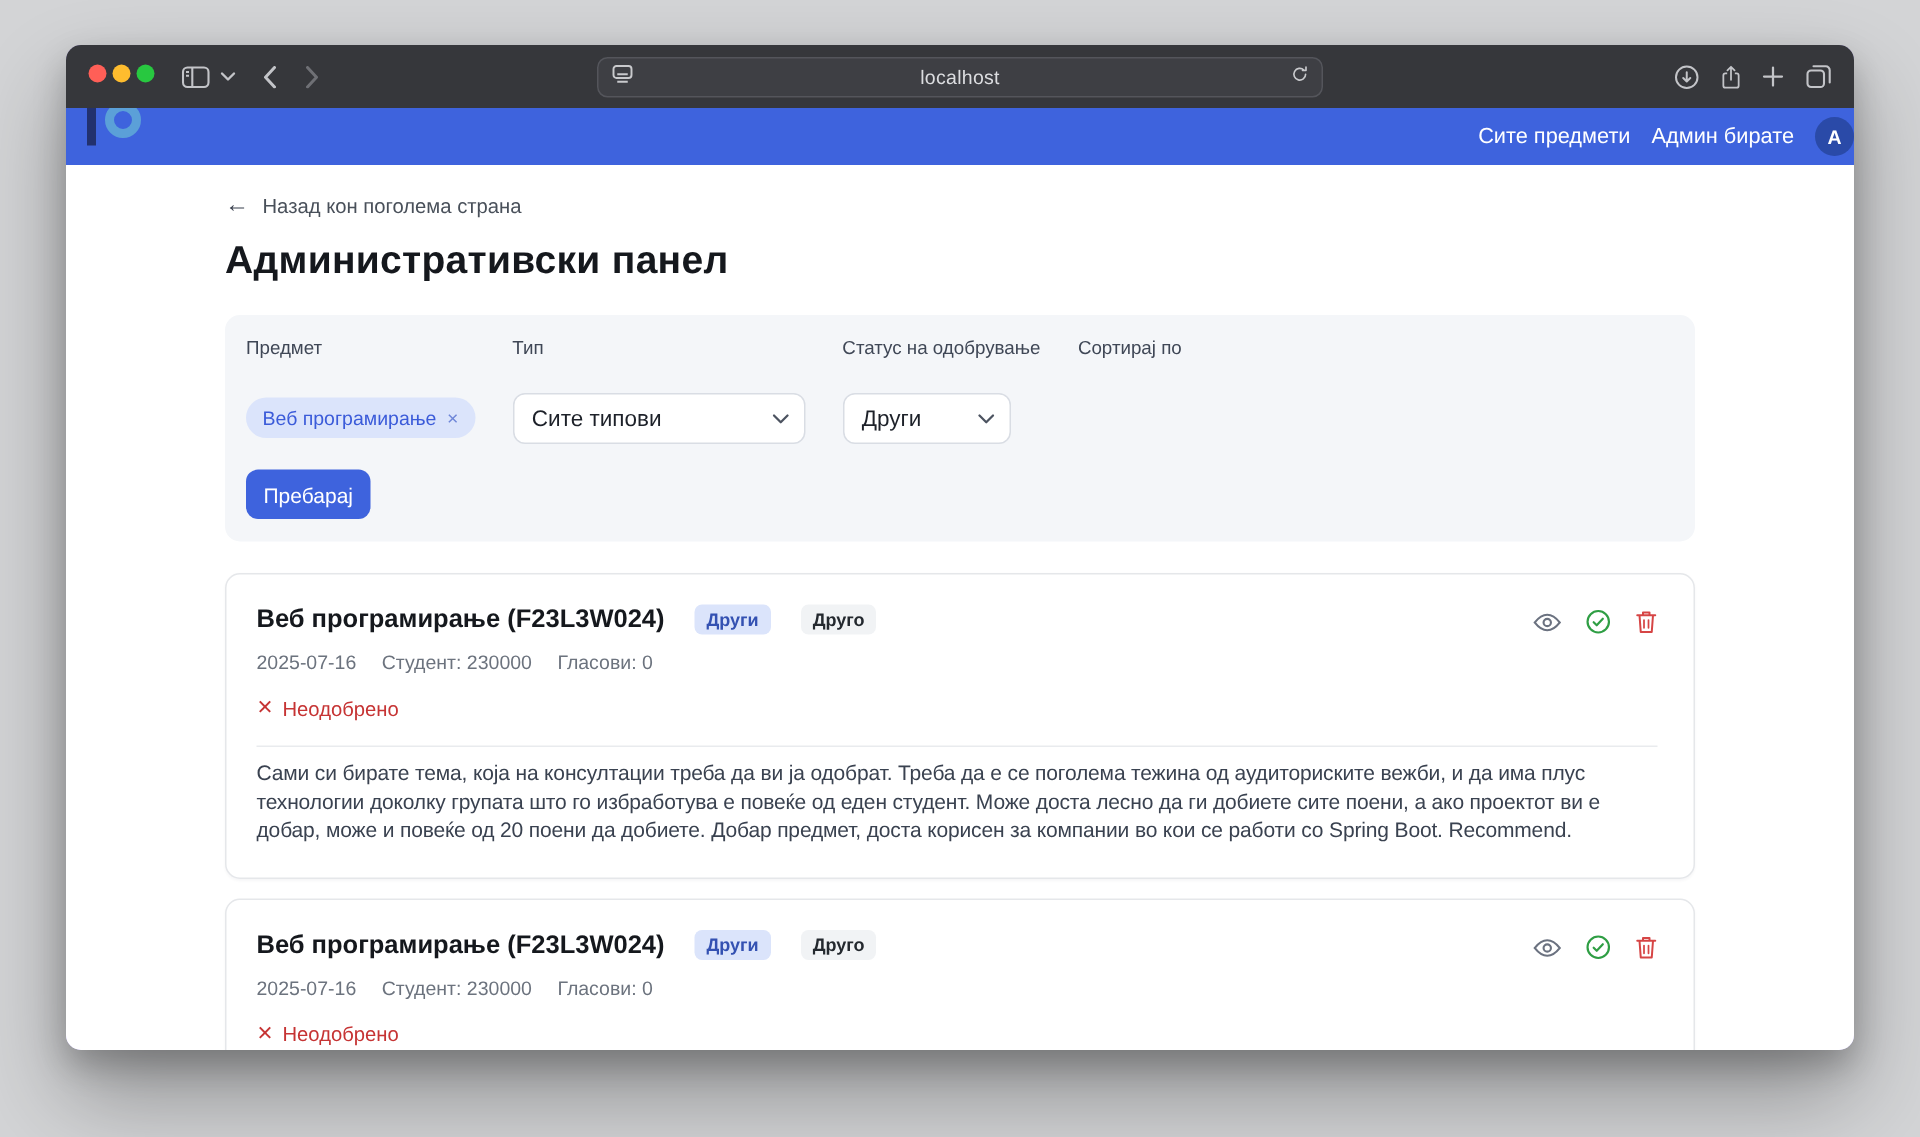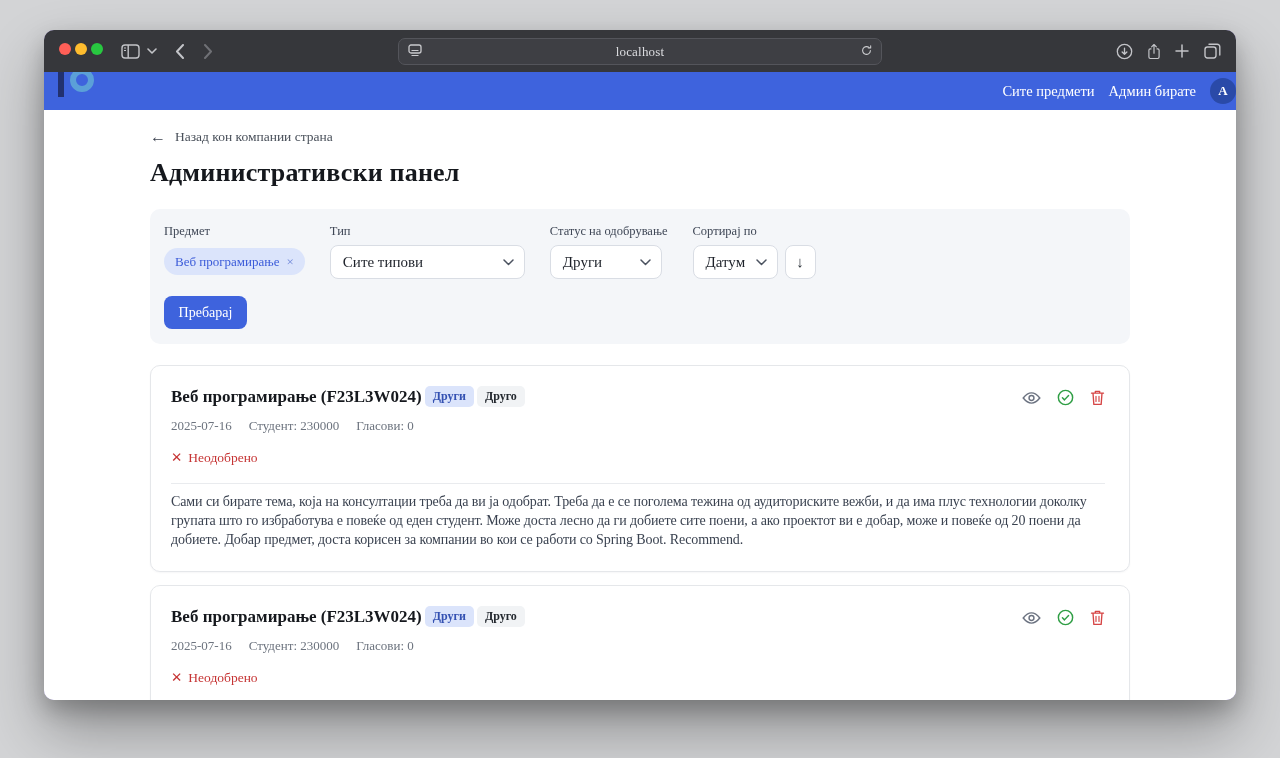--- a/index.html
+++ b/index.html
@@ -4,21 +4,21 @@
 <style>
   * { margin:0; padding:0; box-sizing:border-box; }
   html,body { width:1280px; height:758px; background:#d3d4d6; font-family:"Liberation Sans","DejaVu Sans",sans-serif; }
   .stage { position:relative; width:1280px; height:758px; overflow:hidden; background:#d3d4d6; }
 
   
   .window {
     position:absolute; left:44px; top:30px; width:1192px; height:670px;
     border-radius:10px; overflow:hidden; background:#c4b5fd;
     box-shadow:0 30px 60px rgba(0,0,0,.32), 0 10px 22px rgba(0,0,0,.22);
-    display:flex; flex-direction:column;font-family:Liberation Serif, serif;
+    display:flex; flex-direction:column;
   }
 
   
   .titlebar { position:relative; height:42px; background:#36373b; flex:none; }
   .traffic { position:absolute; top:13px; width:12px; height:12px; border-radius:50%; }
   .t-close { left:15px; background:#ff5f57; }
   .t-min   { left:31px; background:#febc2e; }
   .t-zoom  { left:47px; background:#28c840; }
   .tb-icon { position:absolute; top:0; height:42px; display:flex; align-items:center; justify-content:center; color:#c3c4c8; }
   .tb-icon.dim { color:#6f7075; }
@@ -50,21 +50,21 @@
   .container { width:980px; margin:0 auto; }
 
   .back-row { margin-top:19px; display:flex; align-items:center; gap:9px; color:#49505a; font-size:13.5px; cursor:pointer; width:max-content; }
   .back-row .arrow { font-size:16px; line-height:1; color:#3c4250; }
   h1.page-title { margin-top:13px; font-size:26px; font-weight:700; color:#15181d; letter-spacing:.2px; }
 
   
   .filter-panel { margin-top:21px; background:#f4f6f9; border-radius:10px; padding:15px 14px 15px 14px; }
   .filter-row { display:flex; gap:25px; }
   .f-col { display:flex; flex-direction:column; }
-  .f-label { font-size:12.5px; color:#3f4756; margin-bottom:6px; }
+  .f-label { font-size:12.5px; color:#3f4756; margin-bottom:23px; }
   .tag-pill {
     height:27px; padding:0 11px; background:#dbe4fb; border-radius:14px;
     display:flex; align-items:center; gap:7px; font-size:13px; color:#3b5bd9; width:max-content; margin-top:3px;
   }
   .tag-pill .x { color:#6e86d8; cursor:pointer; font-size:13px; }
   .select {
     height:34px; background:#fff; border:1px solid #d9dde4; border-radius:8px;
     display:flex; align-items:center; justify-content:space-between; padding:0 10px 0 12px;
     font-size:15px; color:#1d2129; cursor:pointer;
   }
@@ -80,21 +80,21 @@
     border-radius:8px; font-size:14px; font-family:inherit; cursor:pointer;
   }
 
   
   .card {
     margin-top:21px; background:#fff; border:1px solid #e5e7ea; border-radius:10px;
     padding:20px 24px 22px 20px; box-shadow:0 1px 2px rgba(16,24,40,.04);
   }
   .card.clipped { min-height:220px; margin-top:13px; }
   .card-head { display:flex; align-items:flex-start; }
-  .title-wrap { display:flex; align-items:center; gap:3px; flex-wrap:wrap; }
+  .title-wrap { display:flex; align-items:center; gap:20px; flex-wrap:wrap; }
   .card-title { font-size:17px; font-weight:700; color:#15181d; }
   .badge { font-size:12px; padding:3px 8px; border-radius:5px; font-weight:600; }
   .badge.blue { background:#dbe4fb; color:#3451b2; }
   .badge.gray { background:#f1f3f5; color:#24292f; }
   .card-actions { margin-left:auto; display:flex; align-items:center; gap:16px; padding-top:3px; }
   .icon-btn { background:none; border:none; cursor:pointer; padding:0; display:flex; }
   .icon-eye { color:#6b7280; }
   .icon-approve { color:#2f9e44; }
   .icon-delete { color:#d64545; }
   .meta-row { margin-top:11px; display:flex; gap:17px; font-size:13px; color:#6c737e; }
@@ -186,21 +186,21 @@
       <span class="nav-link">Сите предмети</span>
       <span class="nav-link">Админ бирате</span>
       <span class="avatar">A</span>
     </div>
 
     <div class="page-body">
       <div class="container">
 
         <div class="back-row">
           <span class="arrow">←</span>
-          <span>Назад кон компании страна</span>
+          <span>Назад кон поголема страна</span>
         </div>
 
         <h1 class="page-title">Административски панел</h1>
 
         <div class="filter-panel">
           <div class="filter-row">
             <div class="f-col">
               <span class="f-label">Предмет</span>
               <span class="tag-pill">
                 <span>Веб програмирање</span>
@@ -224,33 +224,20 @@
                 <span>Други</span>
                 <span class="chev">
                     <svg width="11" height="7" viewBox="0 0 11 7">
                       <path d="M1 1l4.5 4.5L10 1" fill="none" stroke="currentColor" stroke-width="1.5" stroke-linecap="round" stroke-linejoin="round"></path>
                     </svg>
                   </span>
               </div>
             </div>
             <div class="f-col">
               <span class="f-label">Сортирај по</span>
-              <div class="sort-wrap">
-                <div class="select w-sort">
-                  <span>Датум</span>
-                  <span class="chev">
-                      <svg width="11" height="7" viewBox="0 0 11 7">
-                        <path d="M1 1l4.5 4.5L10 1" fill="none" stroke="currentColor" stroke-width="1.5" stroke-linecap="round" stroke-linejoin="round"></path>
-                      </svg>
-                    </span>
-                </div>
-                <div class="dir-btn">
-                  <span>↓</span>
-                </div>
-              </div>
             </div>
           </div>
           <button class="search-btn">Пребарај</button>
         </div>
 
         <div class="card">
           <div class="card-head">
             <div class="title-wrap">
               <span class="card-title">Веб програмирање (F23L3W024)</span>
               <span class="badge blue">Други</span>

